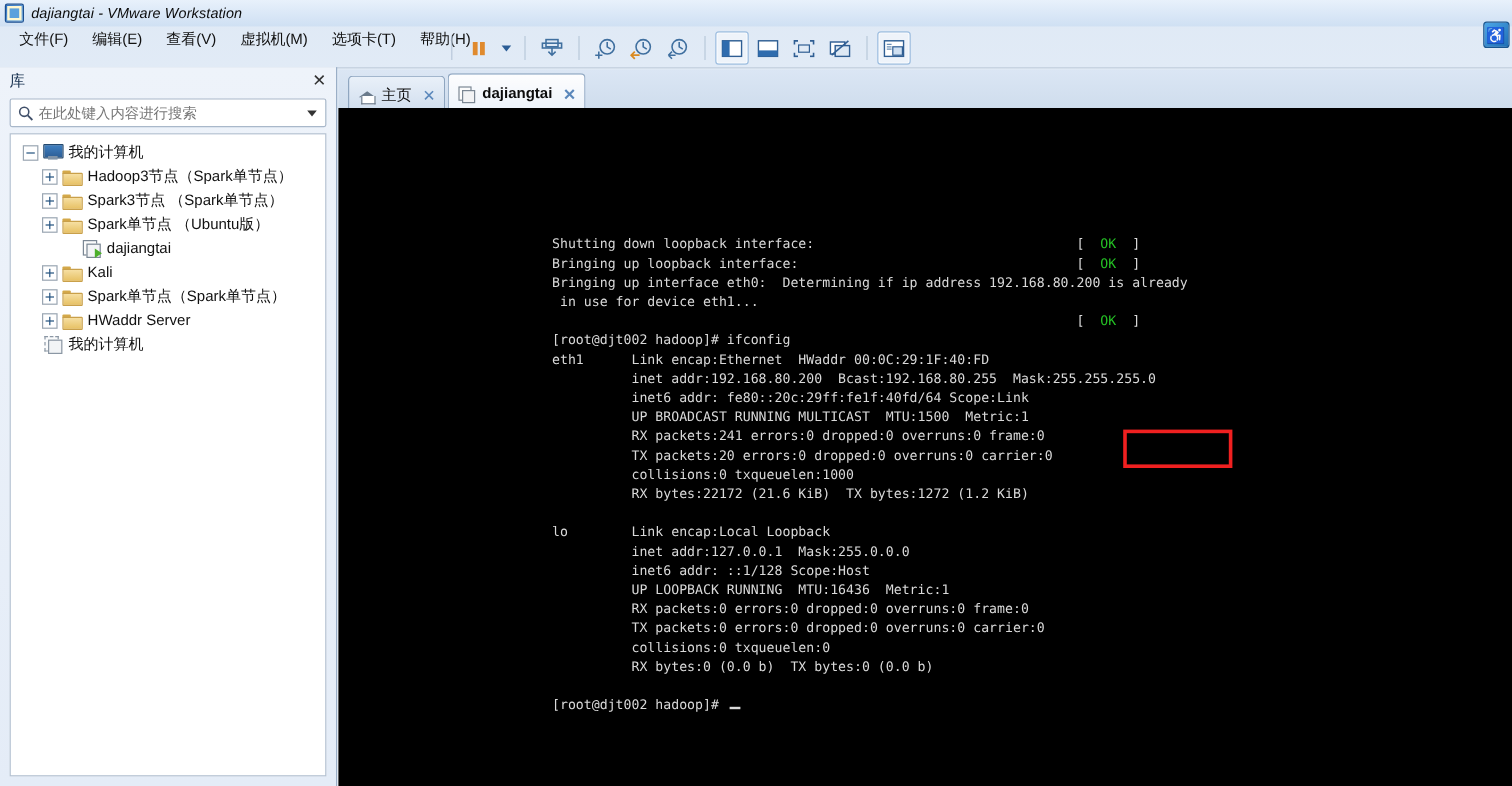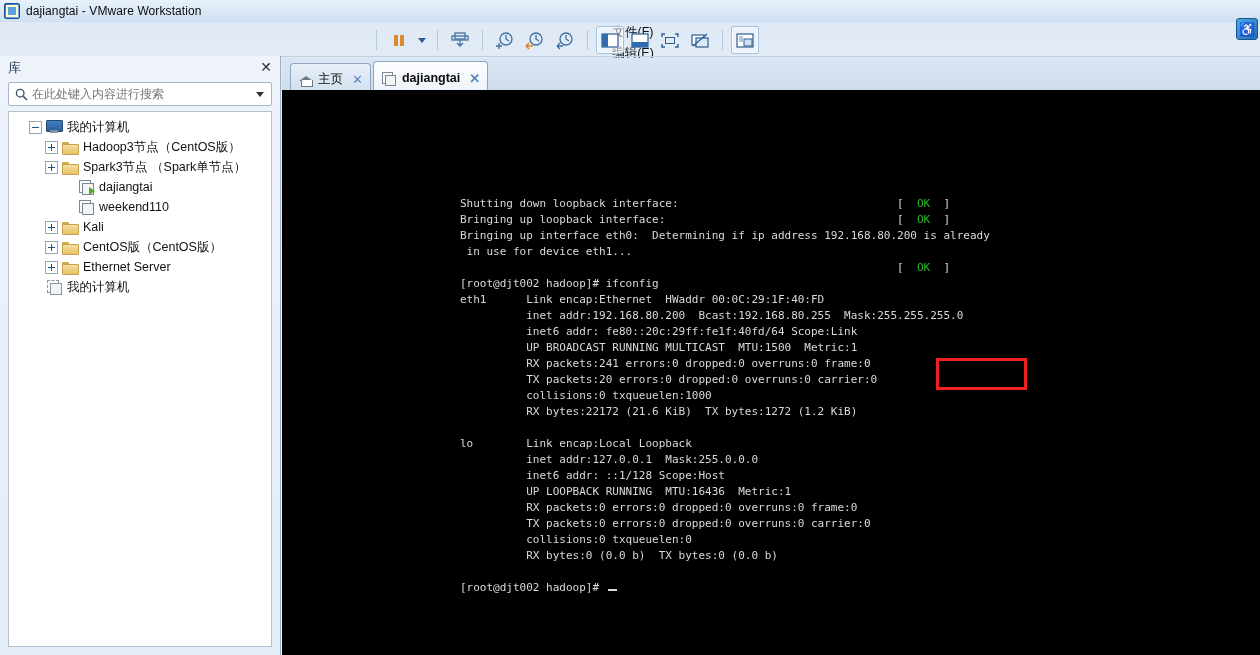--- a/index.html
+++ b/index.html
@@ -13,41 +13,41 @@
   #app {
     position: relative;
     width: 1260px; height: 655px;
     background: linear-gradient(to bottom, #dfe9f5 0%, #e9f1fa 40%, #f2f6fb 100%);
   }
 
   
   .titlebar {
     position: absolute; left: 0; top: 0; width: 1260px; height: 22px;
     background: linear-gradient(to bottom, #e8f1fb 0%, #dbe8f7 50%, #cfe0f3 100%);
-    display: flex; align-items: center; padding-left: 4px;
+    display: flex; align-items: center; padding-left: 4px; font-style: italic;
   }
   .app-icon {
     width: 16px; height: 16px; margin-right: 6px; position: relative;
     background: linear-gradient(135deg,#2e6fbf,#7bb7e8);
     border: 1px solid #1c4f8f; border-radius: 2px;
     display: flex; align-items: center; justify-content: center;
   }
   .app-icon::before {
     content: ""; width: 8px; height: 8px;
     border: 2px solid #fff7d0; background: #5aa0dd;
   }
   .title-text {
     font-size: 12px; color: #0b0b0b; letter-spacing: 0.1px;
     white-space: nowrap;
   }
 
   
   .menubar {
     position: absolute; left: 0; top: 22px; width: 1260px; height: 23px;
-    display: flex; align-items: center; padding-left: 6px; flex-direction: column;
+    display: flex; align-items: center; padding-left: 6px;
   }
   .menu-item {
     font-size: 12.5px; color: #111; padding: 2px 10px; white-space: nowrap;
     cursor: default;
   }
 
   
   .toolbar {
     position: absolute; left: 370px; top: 22px; height: 36px;
     display: flex; align-items: center; gap: 2px;
@@ -118,21 +118,21 @@
   .search-caret::after {
     content: ""; border-left: 4px solid transparent; border-right: 4px solid transparent;
     border-top: 5px solid #333;
   }
   .lib-tree {
     position: absolute; left: 8px; top: 55px; right: 8px; bottom: 8px;
     background: #ffffff; border: 1px solid #b3c1d1; overflow: hidden;
     padding-top: 5px;
   }
   .tree-row {
-    display: flex; align-items: center; height: 20px; padding-left: 20px;
+    display: flex; align-items: center; height: 20px; padding-left: 10px;
     font-size: 12.5px; color: #111; white-space: nowrap; cursor: default;
   }
   .twisty {
     width: 13px; height: 13px; border: 1px solid #9aa6b2; background: #fff;
     margin-right: 4px; position: relative; flex: none; cursor: default;
   }
   .twisty::before {
     content: ""; position: absolute; left: 2px; top: 5px;
     width: 7px; height: 1px; background: #22527f;
   }
@@ -381,53 +381,53 @@
     </div>
     <div class="lib-tree" id="tree">
         <div class="tree-row">
           <span class="twisty"></span>
           <span class="pc-ico"></span>
           <span>我的计算机</span>
         </div>
         <div class="tree-row">
           <span class="twisty plus indent-1"></span>
           <span class="folder-ico"></span>
-          <span>Hadoop3节点（CentOS版）</span>
+          <span>Hadoop3节点（Spark单节点）</span>
         </div>
         <div class="tree-row">
           <span class="twisty plus indent-1"></span>
           <span class="folder-ico"></span>
           <span>Spark3节点    （Spark单节点）</span>
+        </div>
+        <div class="tree-row">
+          <span class="twisty plus indent-1"></span>
+          <span class="folder-ico"></span>
+          <span>Spark单节点    （Ubuntu版）</span>
         </div>
         <div class="tree-row">
           <span class="twisty none indent-2"></span>
           <span class="vm-ico running">
             <i class="play-dot"></i>
           </span>
           <span>dajiangtai</span>
         </div>
         <div class="tree-row">
-          <span class="twisty none indent-2"></span>
-          <span class="vm-ico"></span>
-          <span>weekend110</span>
-        </div>
-        <div class="tree-row">
           <span class="twisty plus indent-1"></span>
           <span class="folder-ico"></span>
           <span>Kali</span>
         </div>
         <div class="tree-row">
           <span class="twisty plus indent-1"></span>
           <span class="folder-ico"></span>
-          <span>CentOS版（CentOS版）</span>
-        </div>
-        <div class="tree-row">
-          <span class="twisty plus indent-1"></span>
-          <span class="folder-ico"></span>
-          <span>Ethernet Server</span>
+          <span>Spark单节点（Spark单节点）</span>
+        </div>
+        <div class="tree-row">
+          <span class="twisty plus indent-1"></span>
+          <span class="folder-ico"></span>
+          <span>HWaddr Server</span>
         </div>
         <div class="tree-row">
           <span class="twisty none"></span>
           <span class="shared-ico"></span>
           <span>我的计算机</span>
         </div>
       </div>
   </div>
 
   <div class="tabstrip" id="tabstrip">

